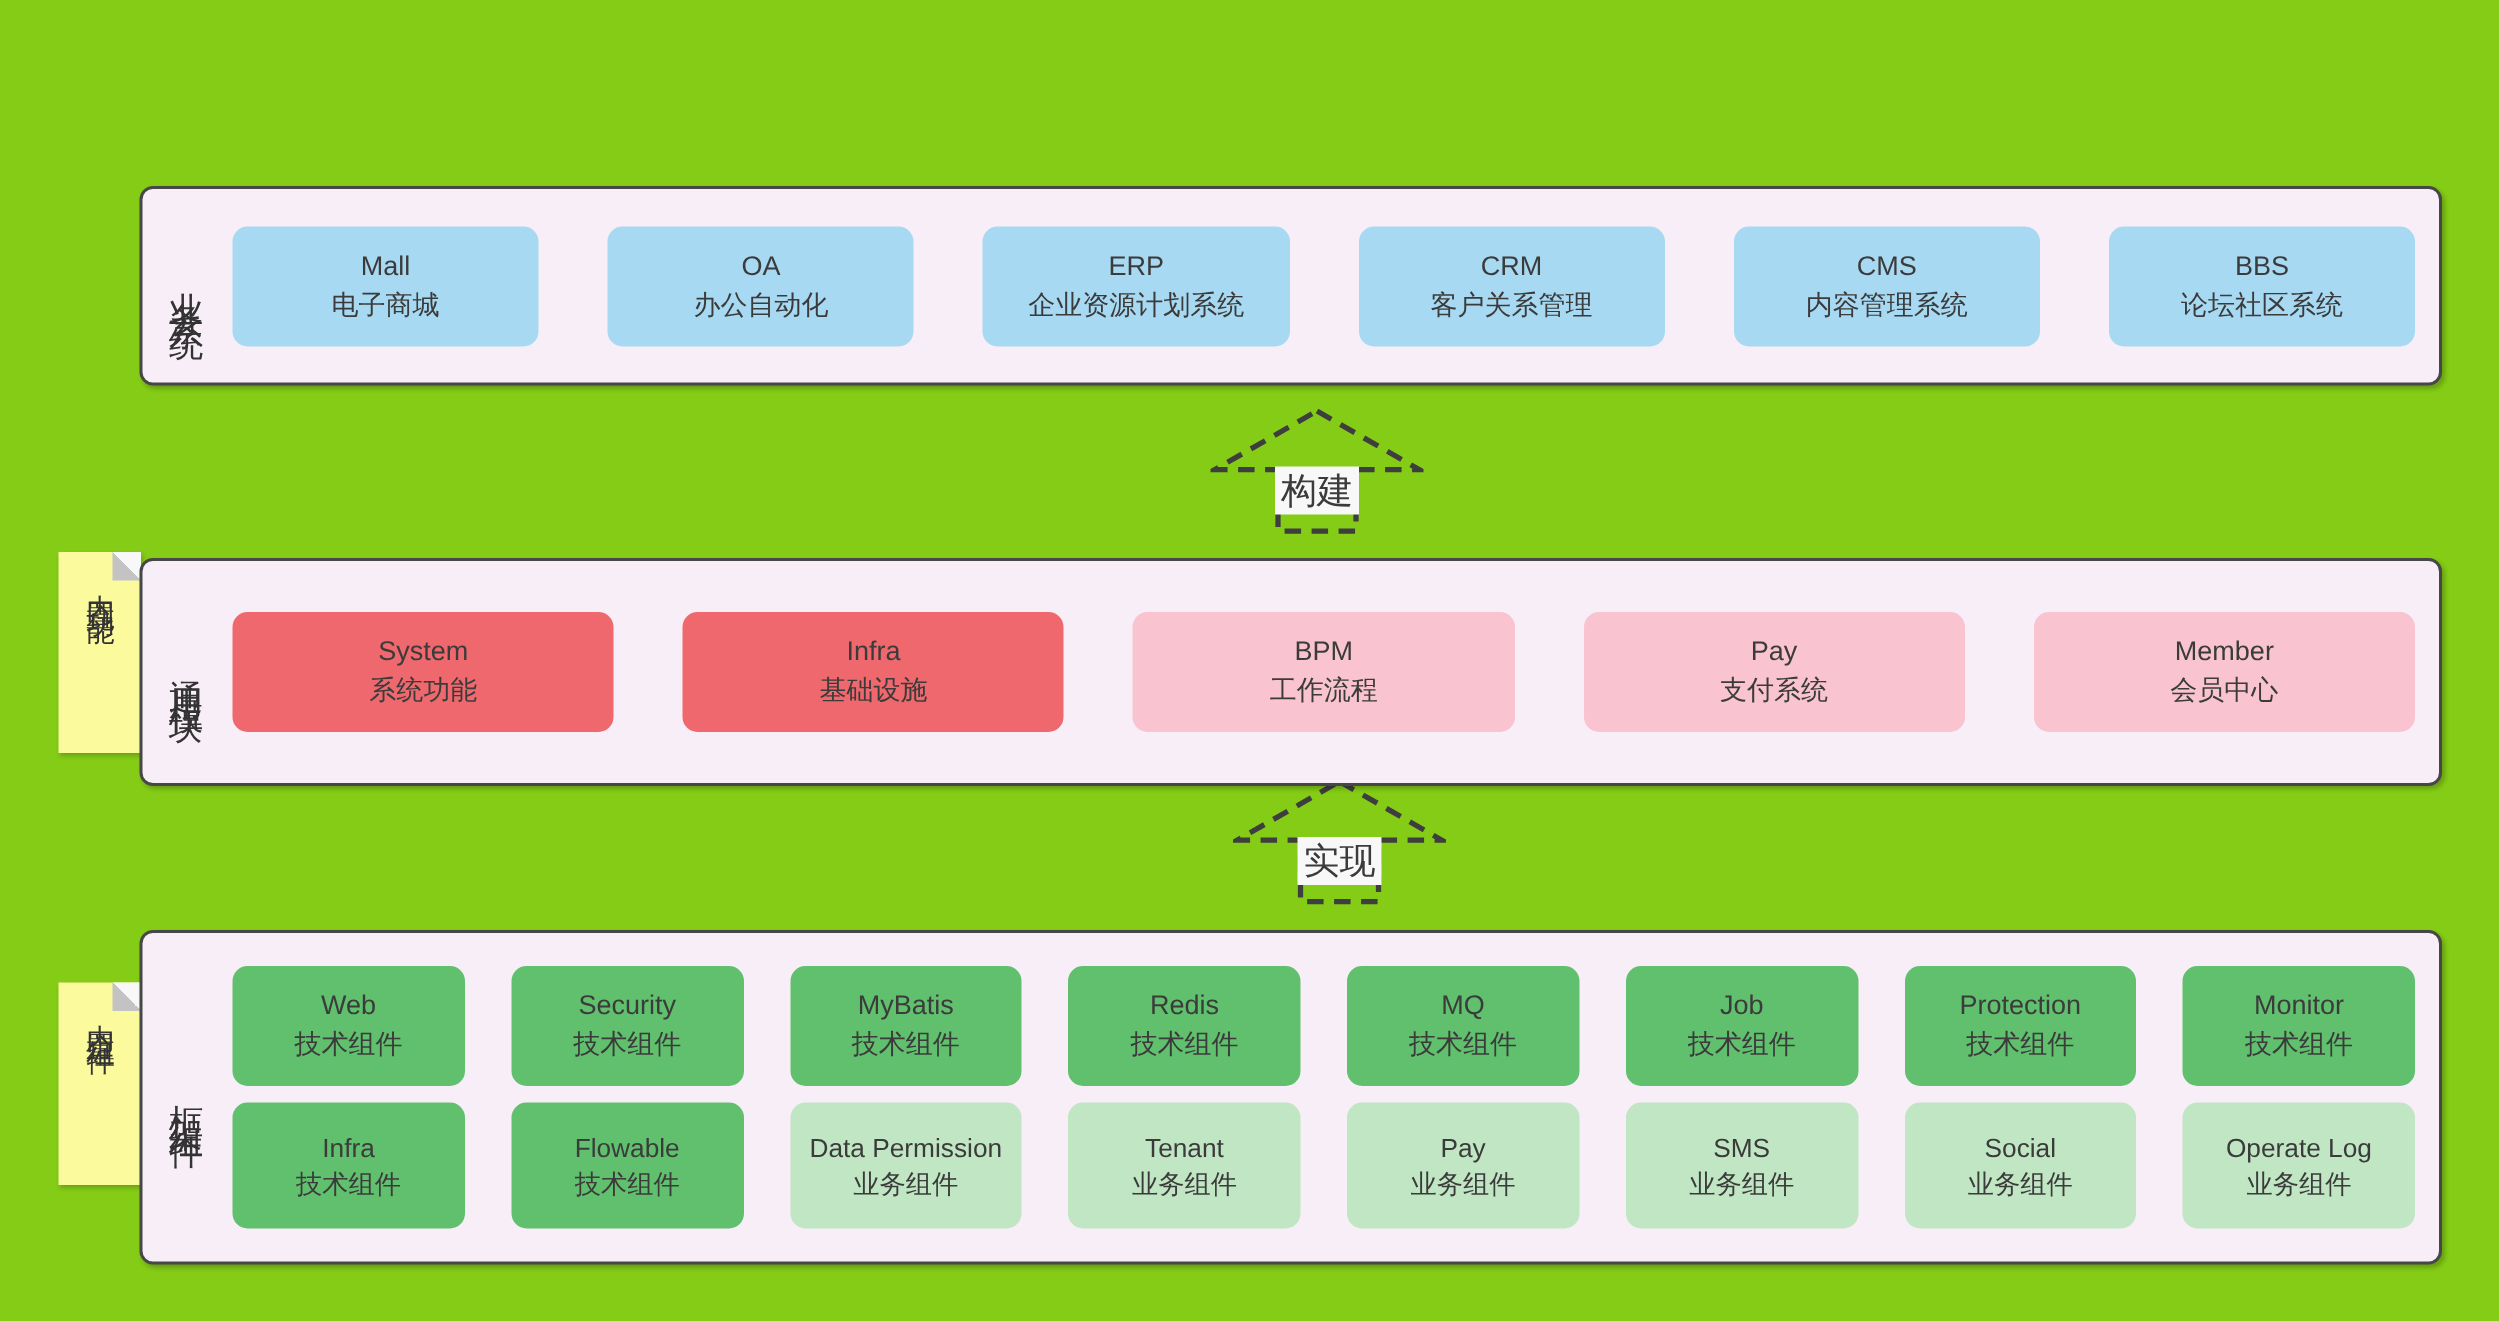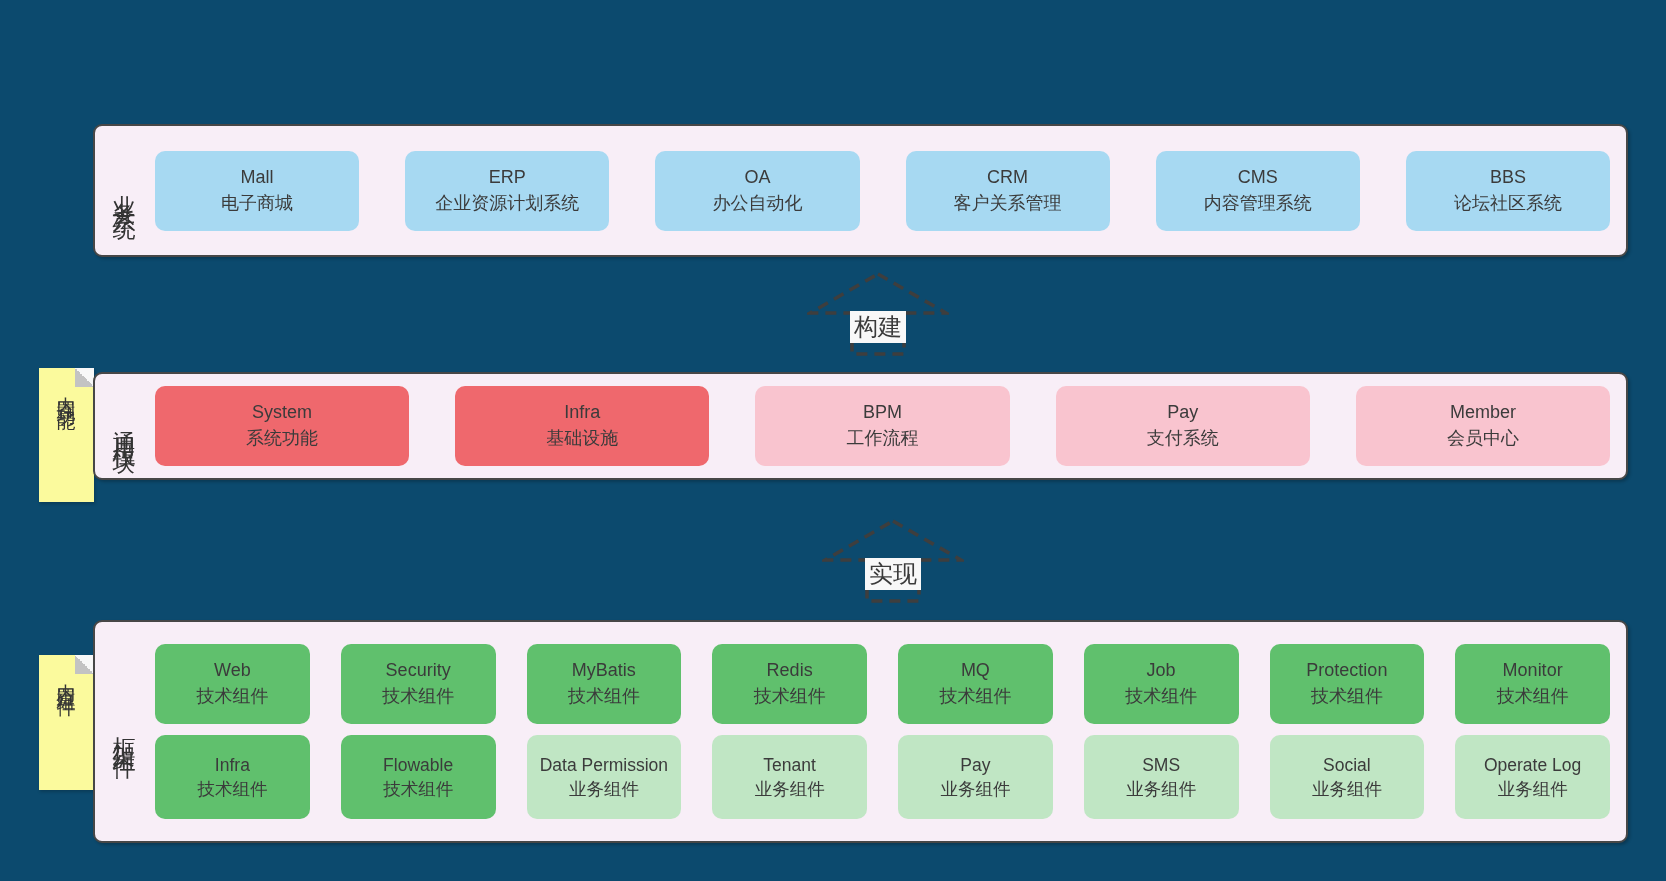--- a/index.html
+++ b/index.html
@@ -1,24 +1,24 @@
 <!DOCTYPE html>
 <html><head>
 <meta charset="utf-8">
 <style>
   html,body{margin:0;padding:0;background:#f8f8f8;}
   body{font-family:"Liberation Sans","DejaVu Sans",sans-serif;color:#3b3b3b;}
-  .canvas{position:relative;width:1666px;height:881px;overflow:hidden;background:#0c4a6e;}
+  .canvas{position:relative;width:1666px;height:881px;overflow:hidden;background:#84cc16;}
 
   
   .layer{position:absolute;left:93px;width:1535px;box-sizing:border-box;
          background:#f8eef7;border:2px solid #474747;border-radius:9px;
          box-shadow:2px 2px 3px rgba(0,0,0,0.22);display:flex;z-index:2;}
   #layer-business{top:124px;height:133px;}
-  #layer-modules{top:372px;height:108px;}
+  #layer-modules{top:372px;height:152px;}
   #layer-components{top:620px;height:223px;}
 
   .layer-label{width:58px;flex:0 0 58px;display:flex;align-items:center;justify-content:center;}
   .vtext{writing-mode:vertical-rl;text-orientation:upright;letter-spacing:7px;
          font-size:23px;color:#333;line-height:1;}
 
   .boxes{flex:1;display:flex;align-items:center;gap:46px;padding:0 16px 0 2px;}
   .box{flex:1;height:80px;border-radius:10px;display:flex;flex-direction:column;
        align-items:center;justify-content:center;text-align:center;
        font-size:18px;line-height:1.42;padding:2px 4px;box-sizing:border-box;}
@@ -62,26 +62,26 @@
   <div class="layer" id="layer-business">
     <div class="layer-label">
       <span class="vtext">业务系统</span>
     </div>
     <div class="boxes">
       <div class="box blue">
         <span class="en">Mall</span>
         <span class="zh">电子商城</span>
       </div>
       <div class="box blue">
+        <span class="en">OA</span>
+        <span class="zh">办公自动化</span>
+      </div>
+      <div class="box blue">
         <span class="en">ERP</span>
         <span class="zh">企业资源计划系统</span>
-      </div>
-      <div class="box blue">
-        <span class="en">OA</span>
-        <span class="zh">办公自动化</span>
       </div>
       <div class="box blue">
         <span class="en">CRM</span>
         <span class="zh">客户关系管理</span>
       </div>
       <div class="box blue">
         <span class="en">CMS</span>
         <span class="zh">内容管理系统</span>
       </div>
       <div class="box blue">

